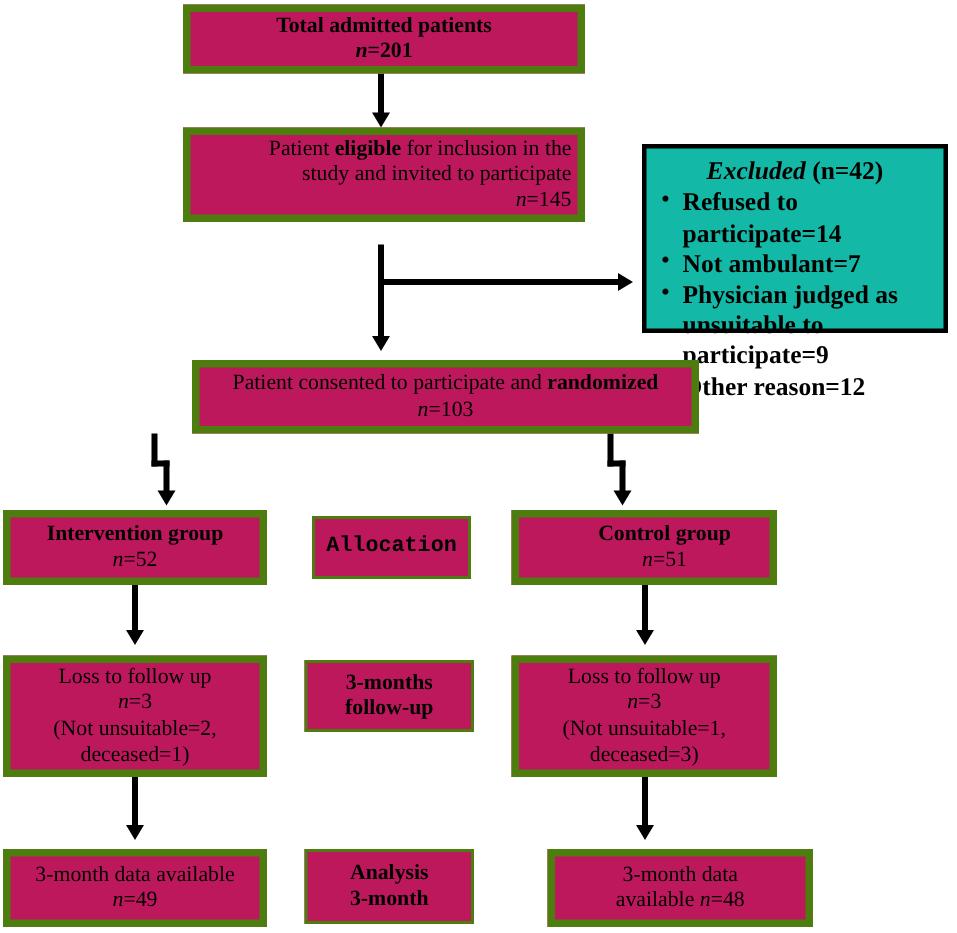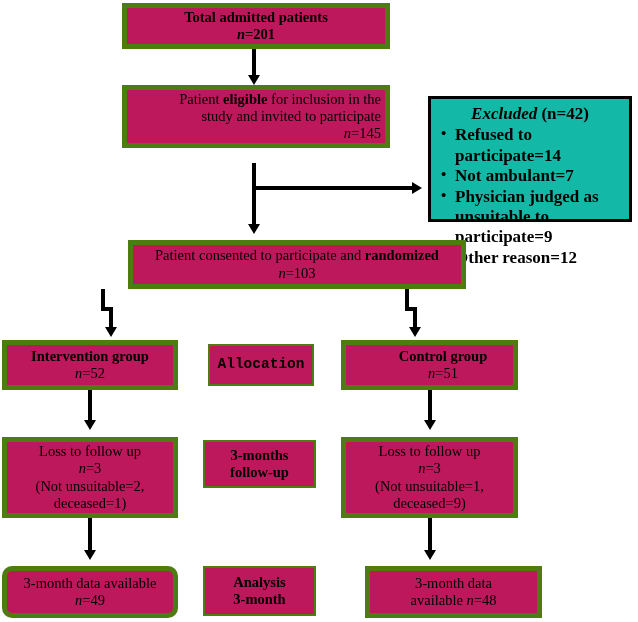--- a/index.html
+++ b/index.html
@@ -184,30 +184,30 @@
 
   <div class="box bold thin" style="left:203px; top:440px; width:113px; height:48px;">
     <span class="line">3-months</span>
     <span class="line">follow-up</span>
   </div>
 
   <div class="box" style="left:341px; top:437px; width:177px; height:81px;">
     <span class="line">Loss to follow up</span>
     <span class="line"><i class="italic-n">n</i><span>=3</span></span>
     <span class="line">(Not unsuitable=1,</span>
-    <span class="line">deceased=9)</span>
+    <span class="line">deceased=3)</span>
   </div>
 
   <div class="vline" style="left:88px; top:518px; width:4px; height:35px;"></div>
   <div class="arrow-down" style="left:84px; top:550px;"></div>
 
   <div class="vline" style="left:428px; top:518px; width:4px; height:35px;"></div>
   <div class="arrow-down" style="left:424px; top:550px;"></div>
 
-  <div class="box" style="left:2px; top:566px; width:176px; height:52px;border-radius:10px;">
+  <div class="box" style="left:2px; top:566px; width:176px; height:52px;">
     <span class="line">3-month data available</span>
     <span class="line"><i class="italic-n">n</i><span>=49</span></span>
   </div>
 
   <div class="box bold thin" style="left:203px; top:566px; width:113px; height:50px;">
     <span class="line">Analysis</span>
     <span class="line">3-month</span>
   </div>
 
   <div class="box" style="left:341px; top:566px; width:177px; height:52px;margin-left:24px;">

